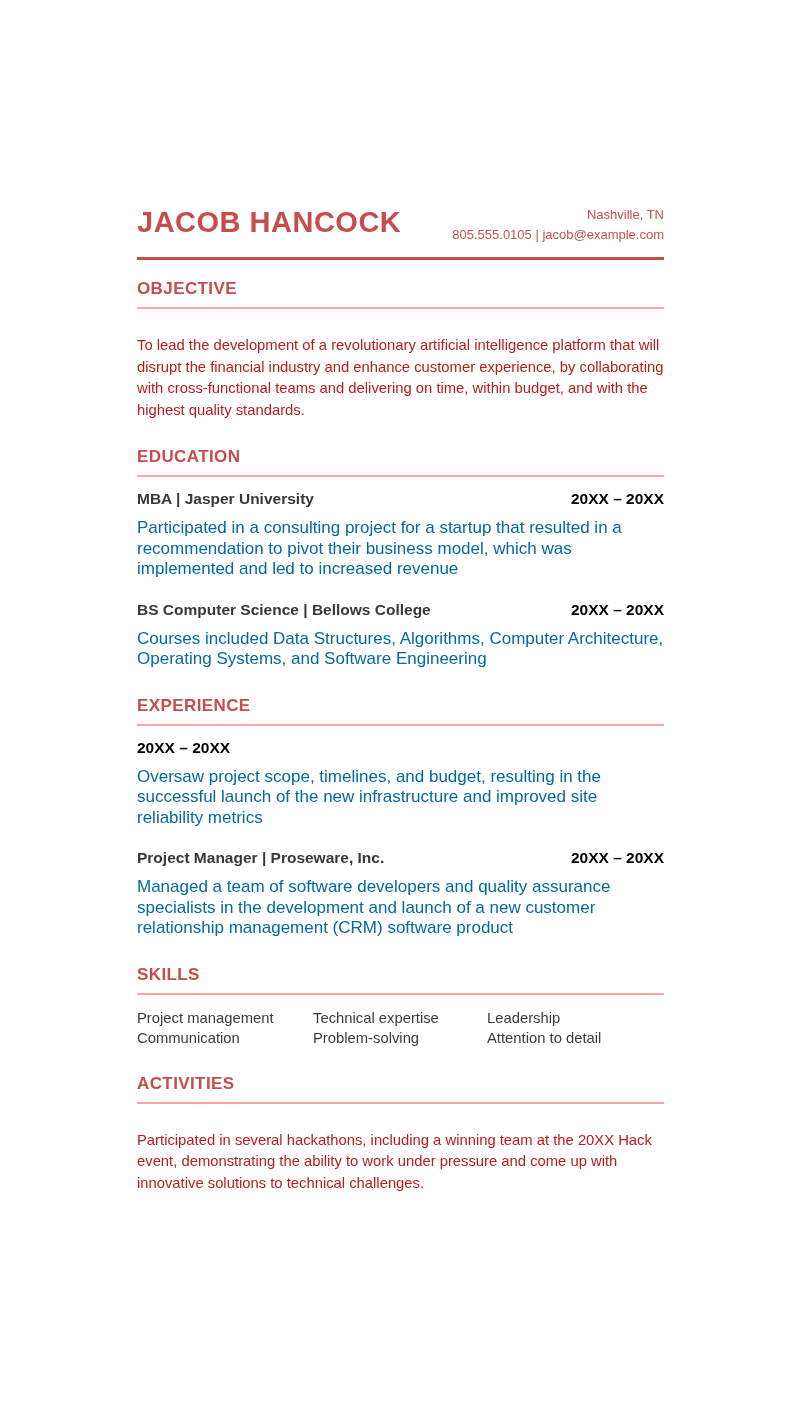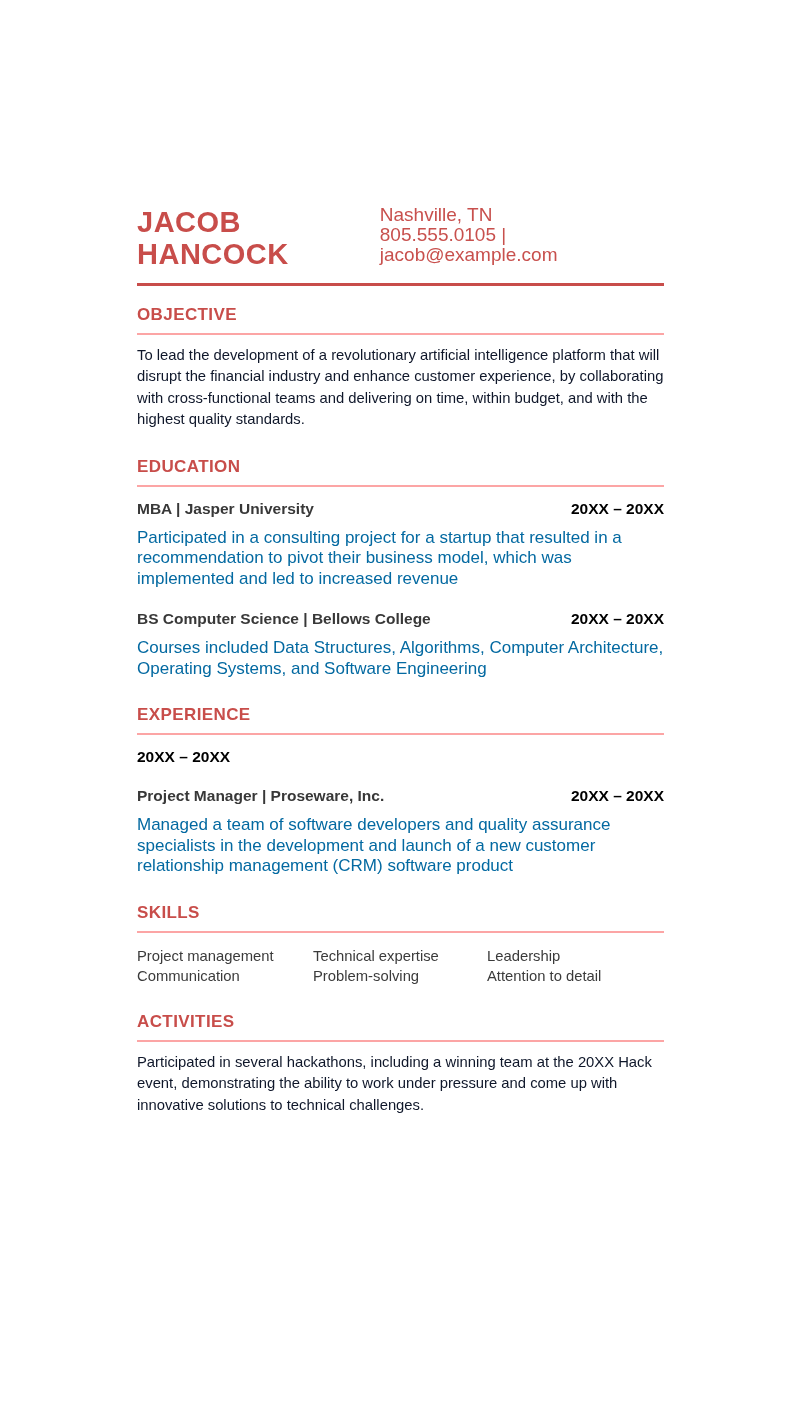--- a/index.html
+++ b/index.html
@@ -31,42 +31,42 @@
   }
   .name {
     font-size: 29px;
     font-weight: bold;
     color: #c84d4a;
     letter-spacing: 0.5px;
     line-height: 1.1;
     padding-top: 4px;
   }
   .contact-block {
-    text-align: left;
+    text-align: right;
     color: #c8504d;
-    font-size: 19px;
+    font-size: 13px;
     line-height: 20px;
     padding-top: 2px;
   }
   
   .section { margin-top: 26px; }
   .section.first { margin-top: 19px; }
   .section-title {
     font-size: 17px;
     font-weight: bold;
     color: #c84d4a;
     letter-spacing: 0.4px;
     border-bottom: 2px solid #fca5a5;
     padding-bottom: 8px;
   }
   .section-body {
-    margin-top: 10px;
+    margin-top: 26px;
     font-size: 14.8px;
     line-height: 21.5px;
-    color: #0f172a;
+    color: #b91c1c;
   }
   
   .entry { margin-top: 13px; margin-bottom: 21px; }
   .entry:last-child { margin-bottom: 0; }
   .entry-head {
     display: flex;
     justify-content: space-between;
     align-items: flex-start;
   }
   .entry-title {
@@ -136,20 +136,21 @@
       </div>
     </div>
 
     <div class="section">
       <div class="section-title">EXPERIENCE</div>
 
       <div class="entry">
         <div class="entry-head">
           <span class="entry-dates">20XX – 20XX</span>
         </div>
+        <div class="entry-desc">Oversaw project scope, timelines, and budget, resulting in the successful launch of the new infrastructure and improved site reliability metrics</div>
       </div>
 
       <div class="entry">
         <div class="entry-head">
           <span class="entry-title">Project Manager | Proseware, Inc.</span>
           <span class="entry-dates">20XX – 20XX</span>
         </div>
         <div class="entry-desc">Managed a team of software developers and quality assurance specialists in the development and launch of a new customer relationship management (CRM) software product</div>
       </div>
     </div>

